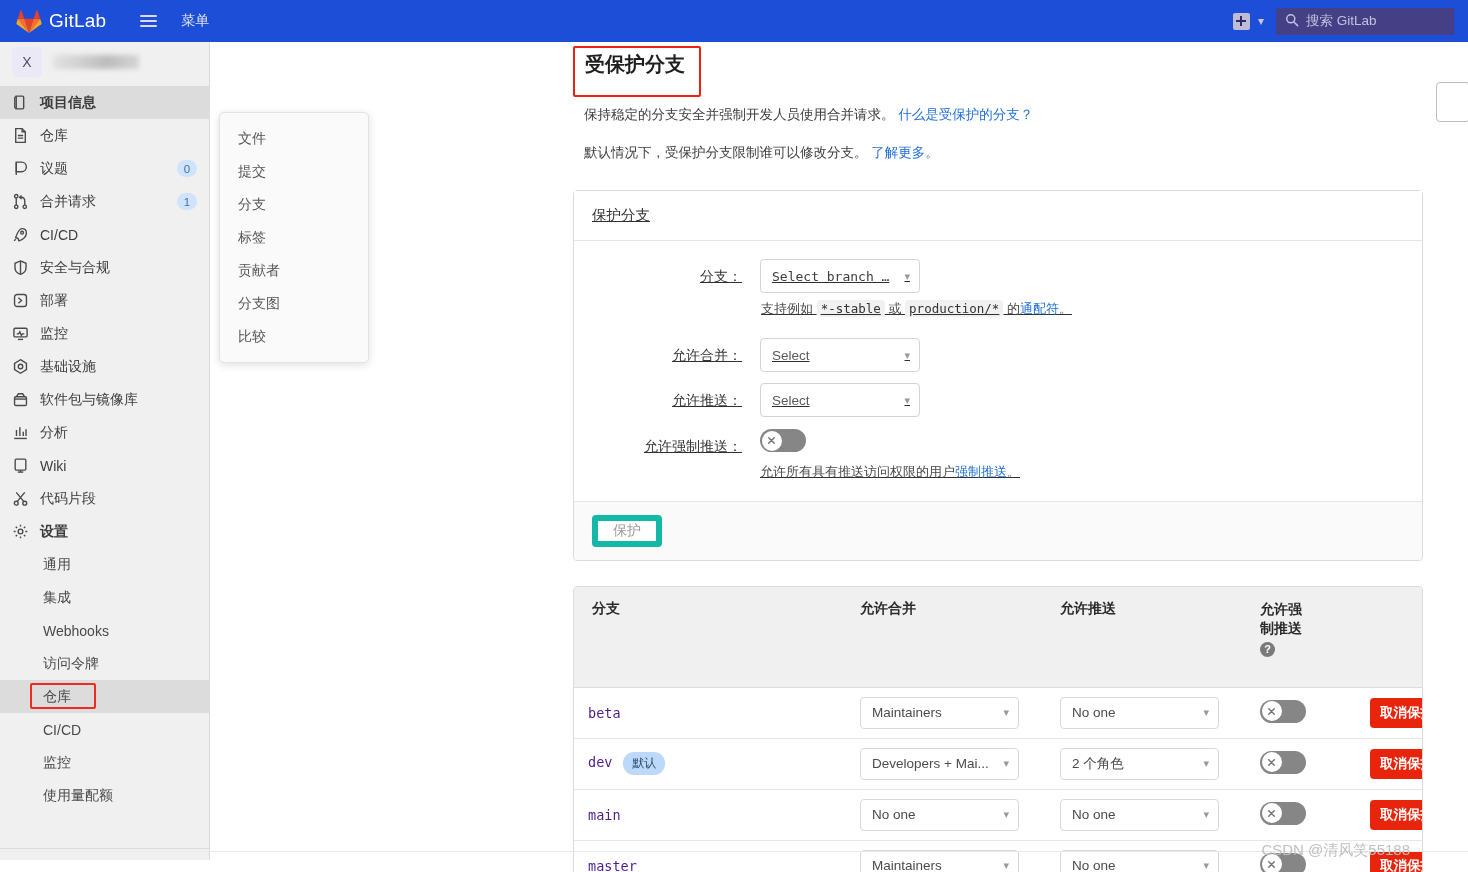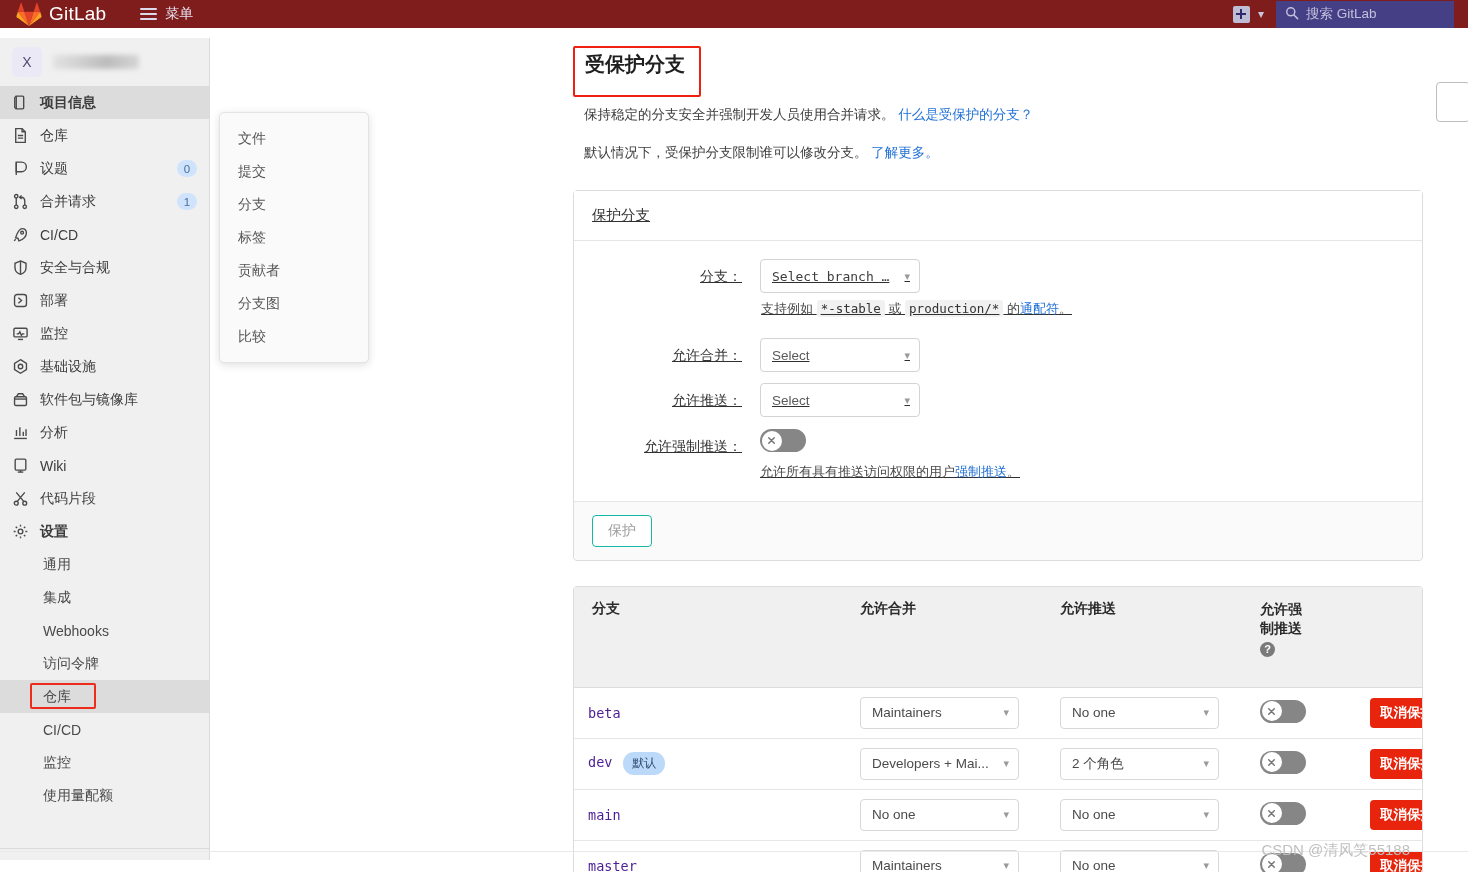--- a/index.html
+++ b/index.html
@@ -9,30 +9,30 @@
     overflow: hidden;
     background: #fff;
     font-family: "Liberation Sans", "DejaVu Sans", sans-serif;
     font-size: 14px;
     color: #303030;
   }
   .page { position: relative; width: 1468px; height: 872px; }
 
   
   .navbar {
-    position: absolute; top: 0; left: 0; width: 1468px; height: 28px;
-    background: #7f1d1d; display: flex; align-items: center;
+    position: absolute; top: 0; left: 0; width: 1468px; height: 42px;
+    background: #1d4ed8; display: flex; align-items: center;
     padding: 0 10px; z-index: 50;
   }
   .gl-logo { width: 26px; height: 24px; flex: 0 0 auto; margin-left: 6px; }
   .gl-brand {
     color: #fff; font-size: 19px; margin-left: 7px; letter-spacing: .2px;
   }
   .menu-btn {
-    display: flex; align-items: center; gap: 8px;
+    display: flex; align-items: center; gap: 24px;
     margin-left: 28px; color: #e6e4f2; font-size: 14px;
     padding: 4px 6px; border-radius: 3px; cursor: pointer;
   }
   .hamburger { display: flex; flex-direction: column; gap: 3px; width: 17px; }
   .hamburger i { display: block; height: 2px; background: #dcdaeb; border-radius: 1px; }
   .nav-right {
     margin-left: auto; display: flex; align-items: center; gap: 2px; padding-right: 4px;
   }
   .plus-box {
     width: 17px; height: 17px; border-radius: 2px; background: #bfbcd6;
@@ -174,21 +174,21 @@
     border-radius: 50%; background: #fff; display: flex; align-items: center;
     justify-content: center;
   }
   .toggle .knob svg { width: 11px; height: 11px; }
   .toggle-hint { font-size: 13px; color: #4a4a4a; margin-top: 8px; }
   .card-foot {
     padding: 13px 18px; background: #fafafa; border-top: 1px solid #e6e6e6;
     border-radius: 0 0 4px 4px;
   }
   .btn-protect {
-    height: 32px; padding: 0 15px; border: 1px solid #14b8a6; border-radius: 4px;
+    height: 32px; padding: 0 15px; border: 6px solid #14b8a6; border-radius: 4px;
     background: #fff; color: #9b9b9b; font-size: 14px; cursor: not-allowed;
   }
 
   
   .tbl-wrap {
     margin-top: 25px; border: 1px solid #dcdcdc; border-top: 1px solid #dcdcdc;
     border-radius: 4px; overflow: hidden; background: #fff;
   }
   table.branches { width: 100%; border-collapse: collapse; table-layout: fixed; }
   table.branches th {

